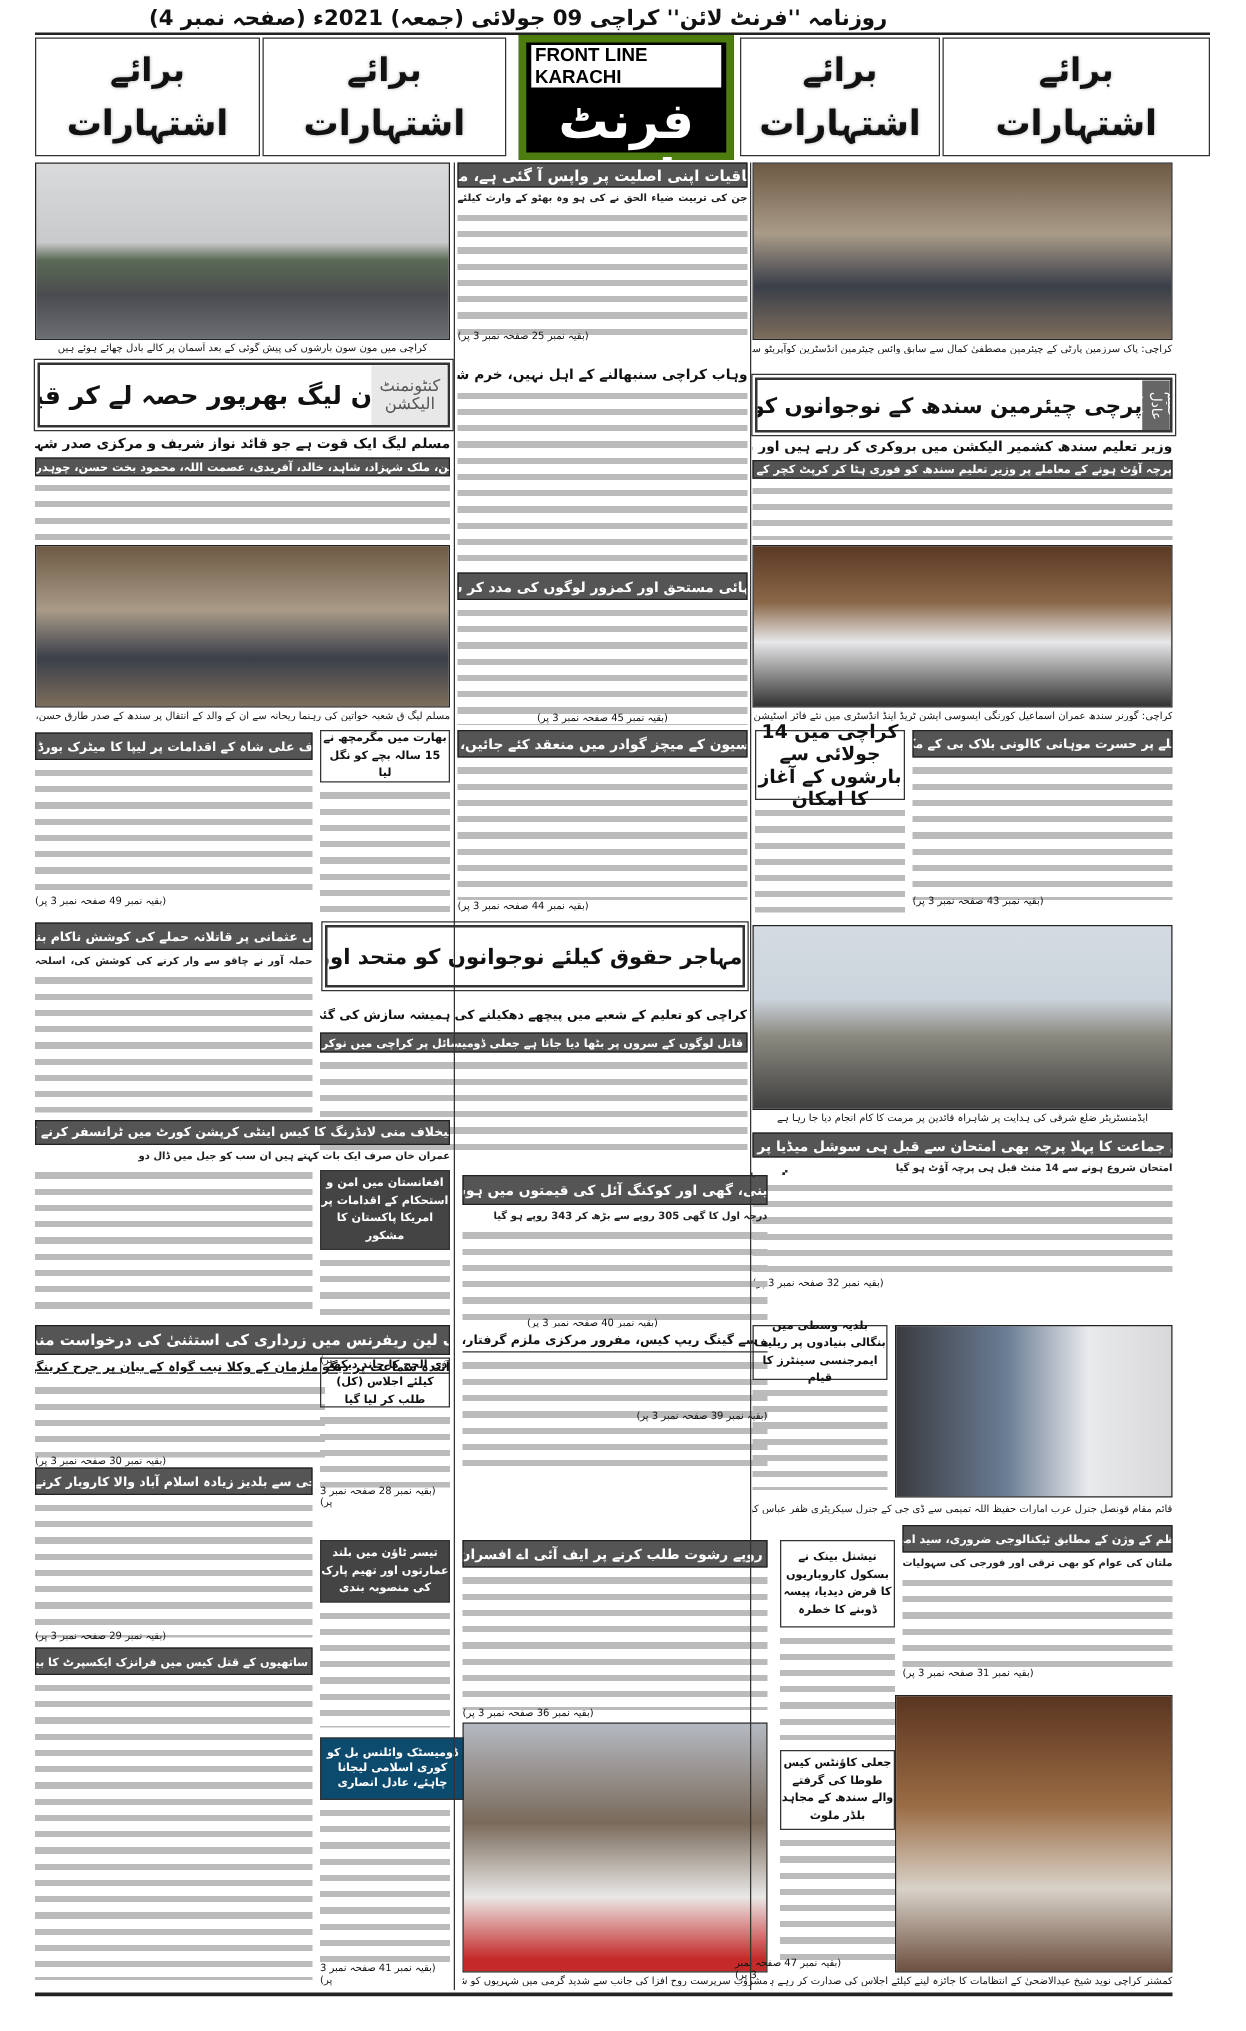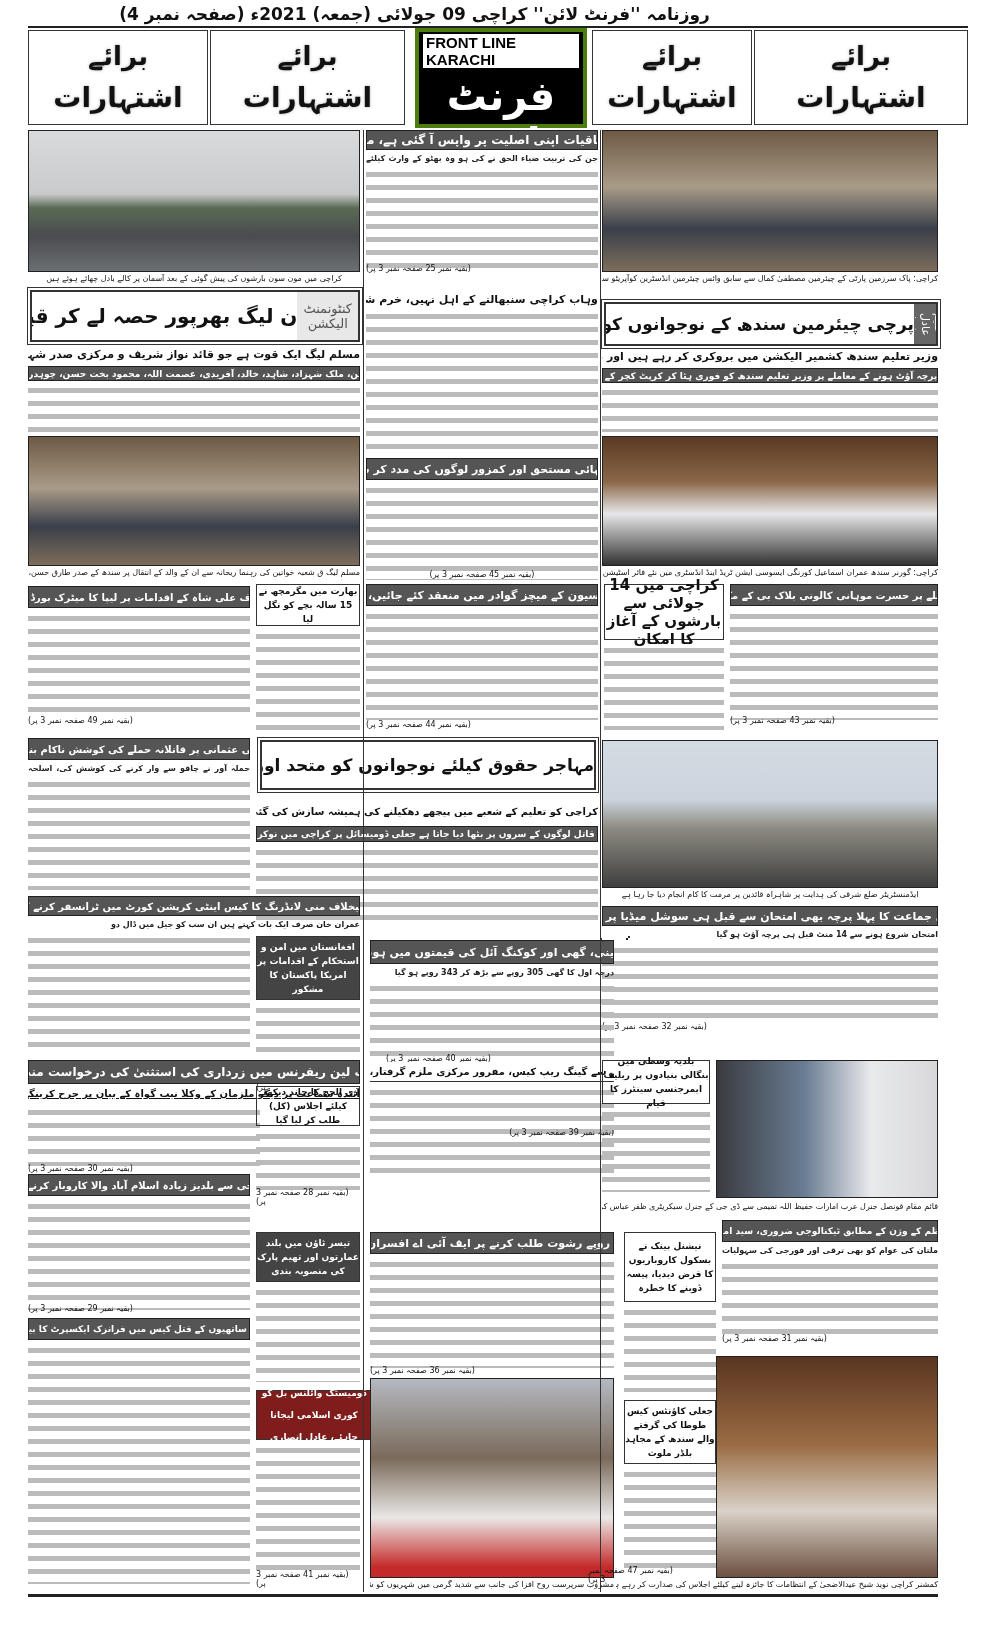--- a/index.html
+++ b/index.html
@@ -2,21 +2,21 @@
 <html><head>
 <meta charset="utf-8">
 <style>
 *{box-sizing:border-box;margin:0;padding:0}
 body{width:997px;height:1625px;background:#fff;font-family:"DejaVu Sans",sans-serif;color:#111;position:relative;overflow:hidden}
 .abs{position:absolute}
 .dateline{left:0;top:4px;width:829px;text-align:center;font-size:17px;font-weight:bold;direction:rtl}
 .adbox{top:30px;height:95px;border:1px solid #333;display:flex;flex-direction:column;align-items:center;justify-content:center;direction:rtl}
 .adbox .l1{font-size:26px;font-weight:bold;color:#111;text-shadow:0 0 3px #aaa}
 .adbox .l2{font-size:28px;font-weight:bold;color:#111;text-shadow:0 0 3px #aaa;margin-top:10px}
-.mast{left:415px;top:28px;width:172px;height:100px;background:#000;color:#fff;border:4px solid #4d7c0f;padding:2px 4px}
+.mast{left:415px;top:28px;width:172px;height:100px;background:#000;color:#fff;border:6px solid #4d7c0f;padding:2px 4px}
 .mast .en{font-family:"Liberation Sans",sans-serif;font-weight:bold;font-size:15px;background:#fff;color:#000;display:inline-block;padding:0 3px}
 .mast .ur{font-size:40px;font-weight:bold;text-align:center;direction:rtl;margin-top:4px}
 .mast .web{font-size:6px;text-align:right;margin-top:2px}
 .photo{background:linear-gradient(135deg,#8a8f95,#4b5158 60%,#6d6a60);border:1px solid #222}
 .photo.road{background:linear-gradient(180deg,#d9dadb 0,#c9cacb 45%,#5a6a55 55%,#4a4c4f 75%,#6b6e72 100%)}
 .photo.meet{background:linear-gradient(180deg,#6e5a44,#a99b88 40%,#3a3f4a 70%,#7d6d5b)}
 .photo.press{background:linear-gradient(180deg,#5b3a25,#8a6747 35%,#e7e7e9 60%,#333 100%)}
 .photo.men{background:linear-gradient(90deg,#3a3b40,#6a7d94 40%,#e9eaec 70%,#d8d8da)}
 .photo.work{background:linear-gradient(180deg,#d4dbe2,#cbd3dc 40%,#8c8a80 60%,#3f3f3f 100%)}
 .photo.sherbet{background:linear-gradient(180deg,#b4b9c1,#7a6a5a 40%,#e9e8e6 70%,#c52a2a 95%)}
@@ -142,21 +142,21 @@
 <div class="abs body" style="left:28px;top:918px;width:332px;height:14px;font-weight:bold">عمران خان صرف ایک بات کہتے ہیں ان سب کو جیل میں ڈال دو</div>
 <div class="abs body lines" style="left:28px;top:934px;width:222px;height:120px"></div>
 
 <div class="abs box" style="left:256px;top:936px;width:104px;height:64px;font-size:9px;line-height:14px;background:#444;color:#fff">افغانستان میں امن و استحکام کے اقدامات پر امریکا پاکستان کا مشکور</div>
 <div class="abs body lines" style="left:256px;top:1004px;width:104px;height:74px"></div>
 <div class="abs cont" style="left:256px;top:1074px;width:104px;text-align:left">(بقیہ نمبر 26 صفحہ نمبر 3 پر)</div>
 
 <div class="abs banner" style="left:370px;top:940px;width:244px;height:24px;font-size:11px">ملک میں چینی، گھی اور کوکنگ آئل کی قیمتوں میں ہوشربا اضافہ</div>
 <div class="abs body" style="left:370px;top:966px;width:244px;height:14px;font-weight:bold">درجہ اول کا گھی 305 روپے سے بڑھ کر 343 روپے ہو گیا</div>
 <div class="abs body lines" style="left:370px;top:982px;width:244px;height:74px"></div>
-<div class="abs cont" style="left:386px;top:1054px;width:244px;text-align:left">(بقیہ نمبر 40 صفحہ نمبر 3 پر)</div>
+<div class="abs cont" style="left:352px;top:1054px;width:244px;text-align:center">(بقیہ نمبر 40 صفحہ نمبر 3 پر)</div>
 
 <div class="abs box" style="left:626px;top:938px;width:0;height:0;border:none"></div>
 <div class="abs banner" style="left:626px;top:938px;width:0px;height:0px"></div>
 
 <div class="abs box" style="left:600px;top:938px;width:0;height:0"></div>
 
 <div class="abs banner" style="left:28px;top:1060px;width:332px;height:24px;font-size:12px">پارک لین ریفرنس میں زرداری کی استثنیٰ کی درخواست منظور</div>
 <div class="abs sub" style="left:28px;top:1088px;width:332px;font-size:10px;text-decoration:underline">آئندہ سماعت پر دیگر ملزمان کے وکلا نیب گواہ کے بیان پر جرح کرینگے</div>
 <div class="abs body lines" style="left:28px;top:1106px;width:232px;height:60px"></div>
 <div class="abs cont" style="left:28px;top:1164px;width:232px;text-align:left">(بقیہ نمبر 30 صفحہ نمبر 3 پر)</div>
@@ -193,21 +193,21 @@
 <div class="abs body lines" style="left:624px;top:1306px;width:92px;height:86px"></div>
 
 <div class="abs banner" style="left:722px;top:1220px;width:216px;height:22px;font-size:9px">وزیر اعظم کے وژن کے مطابق ٹیکنالوجی ضروری، سید امین الحق</div>
 <div class="abs body" style="left:722px;top:1244px;width:216px;height:14px;font-weight:bold">ملتان کی عوام کو بھی ترقی اور فورجی کی سہولیات میسر ہوگی</div>
 <div class="abs body lines" style="left:722px;top:1260px;width:216px;height:76px"></div>
 <div class="abs cont" style="left:722px;top:1334px;width:216px;text-align:left">(بقیہ نمبر 31 صفحہ نمبر 3 پر)</div>
 
 <div class="abs banner" style="left:28px;top:1318px;width:222px;height:22px;font-size:9px">نقیب اللہ ساتھیوں کے قتل کیس میں فرانزک ایکسپرٹ کا بیان قلمبند</div>
 <div class="abs body lines" style="left:28px;top:1344px;width:222px;height:240px"></div>
 
-<div class="abs box" style="left:256px;top:1390px;width:116px;height:50px;font-size:9px;line-height:22px;background:#7f1d1d;color:#fff">ڈومیسٹک وائلنس بل کو کوری اسلامی لیجانا چاہئے، عادل انصاری</div>
+<div class="abs box" style="left:256px;top:1390px;width:116px;height:50px;font-size:9px;line-height:12px;background:#0c4a6e;color:#fff">ڈومیسٹک وائلنس بل کو کوری اسلامی لیجانا چاہئے، عادل انصاری</div>
 <div class="abs body lines" style="left:256px;top:1444px;width:104px;height:130px"></div>
 <div class="abs cont" style="left:256px;top:1570px;width:104px;text-align:left">(بقیہ نمبر 41 صفحہ نمبر 3 پر)</div>
 
 <div class="abs photo sherbet" style="left:370px;top:1378px;width:244px;height:200px"></div>
 <div class="abs caption" style="left:370px;top:1580px;width:244px">مشروب سرپرست روح افزا کی جانب سے شدید گرمی میں شہریوں کو شربت پلایا جا رہا ہے</div>
 
 <div class="abs box" style="left:624px;top:1400px;width:92px;height:64px;font-size:9px;line-height:14px">جعلی کاؤنٹس کیس طوطا کی گرفتے والے سندھ کے مجاہد بلڈر ملوث</div>
 <div class="abs body lines" style="left:624px;top:1468px;width:92px;height:100px"></div>
 <div class="abs cont" style="left:588px;top:1566px;width:92px;text-align:left">(بقیہ نمبر 47 صفحہ نمبر 3 پر)</div>
 

